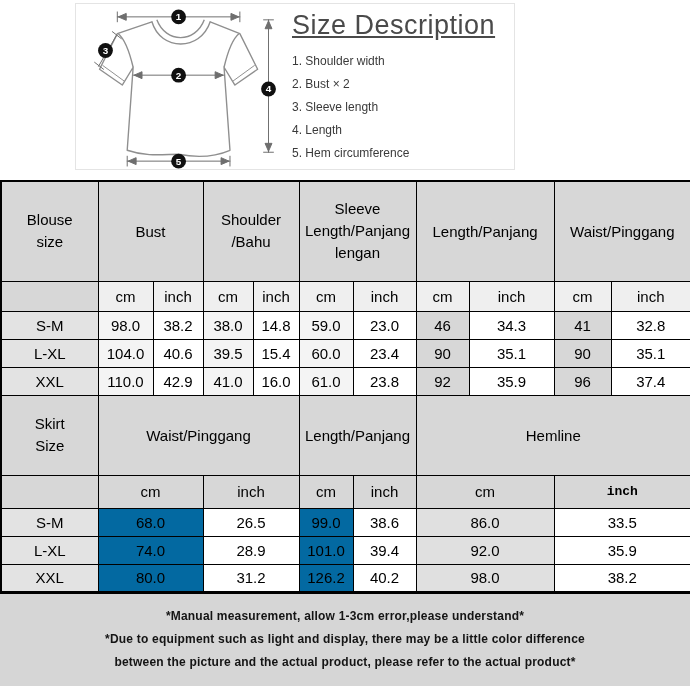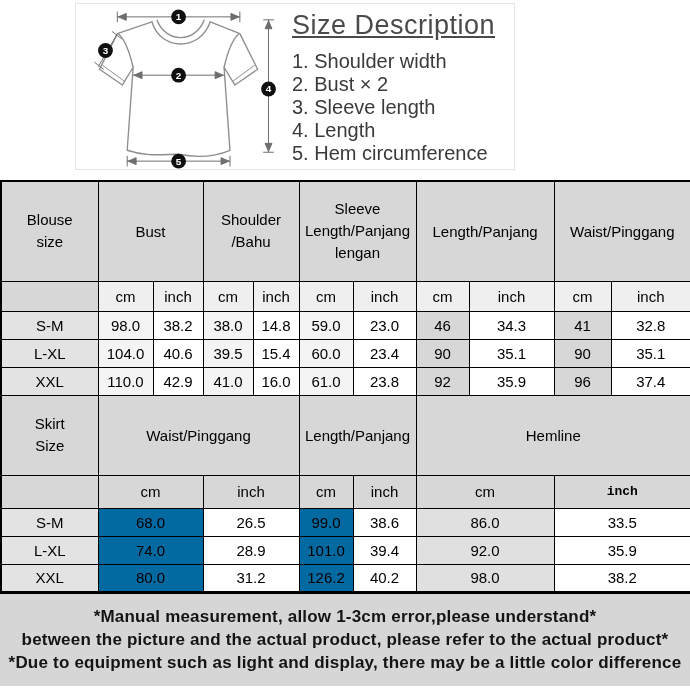--- a/index.html
+++ b/index.html
@@ -5,21 +5,21 @@
   * { box-sizing: border-box; margin: 0; padding: 0; }
   html,body { width: 690px; background: #ffffff; font-family: "Liberation Sans", sans-serif; }
   body { height: 690px; overflow: hidden; }
 
   
   .top { height: 180px; padding: 3px 0 0 75px; }
   .frame { width: 440px; height: 167px; border: 1px solid #e4e4e4; display: flex; background: #fff; }
   .shirt-wrap { width: 210px; padding: 2px 0 0 10px; }
   .desc { padding: 6px 0 0 6px; color: #3e3e3e; }
   .desc-title { font-size: 27px; color: #4a4a4a; letter-spacing: 0.5px; margin-bottom: 9px; text-decoration: underline; }
-  .desc-item { font-size: 20px; line-height: 23px; color: #3a3a3a; }
+  .desc-item { font-size: 12px; line-height: 23px; color: #3a3a3a; }
 
   
   table { border-collapse: collapse; table-layout: fixed; width: 690px; }
   td { border: 1px solid #000; text-align: center; vertical-align: middle;
        font-size: 15px; color: #000; overflow: hidden; }
   table { border: 2px solid #000; border-bottom-width: 3px; }
   tr.hrow1 { height: 100px; border-radius: 29px; }
   tr.urow  { height: 30px; }
   tr.drow  { height: 28px; }
   tr.hrow2 { height: 80px; }
@@ -33,21 +33,21 @@
   .lt2   { background: #0369a1; }
   .gry2  { background: #e0e0e0; }
   .wrapA { display: inline-block; width: 52px; line-height: 22px; }
   .wrapB { display: inline-block; width: 66px; line-height: 22px; }
   .wrapC { display: inline-block; width: 112px; line-height: 22px; }
   .wrapD { display: inline-block; width: 42px; line-height: 22px; }
   .serif { font-family: "Liberation Mono", monospace; font-weight: bold; font-size: 13px; }
 
   
   .footer { height: 92px; background: #d6d6d6; padding-top: 11px; }
-  .footer-line { text-align: center; font-size: 17px; font-weight: bold;
+  .footer-line { text-align: center; font-size: 12px; font-weight: bold;
                  color: #141414; line-height: 23px; letter-spacing: 0.2px; }
 
   
   .shirt-svg line, .shirt-svg path.outline { stroke-linejoin: round; stroke-linecap: round; }
 </style>
 </head>
 <body>
 
 <div class="top">
   <div class="frame">
@@ -236,15 +236,15 @@
     <td class="lt2">126.2</td>
     <td class="wh">40.2</td>
     <td class="gry2" colspan="2">98.0</td>
     <td class="wh" colspan="2">38.2</td>
   </tr>
 </tbody>
   </table>
 
 <div class="footer">
   <div class="footer-line">*Manual measurement, allow 1-3cm error,please understand*</div>
+  <div class="footer-line">*Due to equipment such as light and display, there may be a little color difference</div>
   <div class="footer-line">between the picture and the actual product, please refer to the actual product*</div>
-  <div class="footer-line">*Due to equipment such as light and display, there may be a little color difference</div>
 </div>
 
 </body></html>

